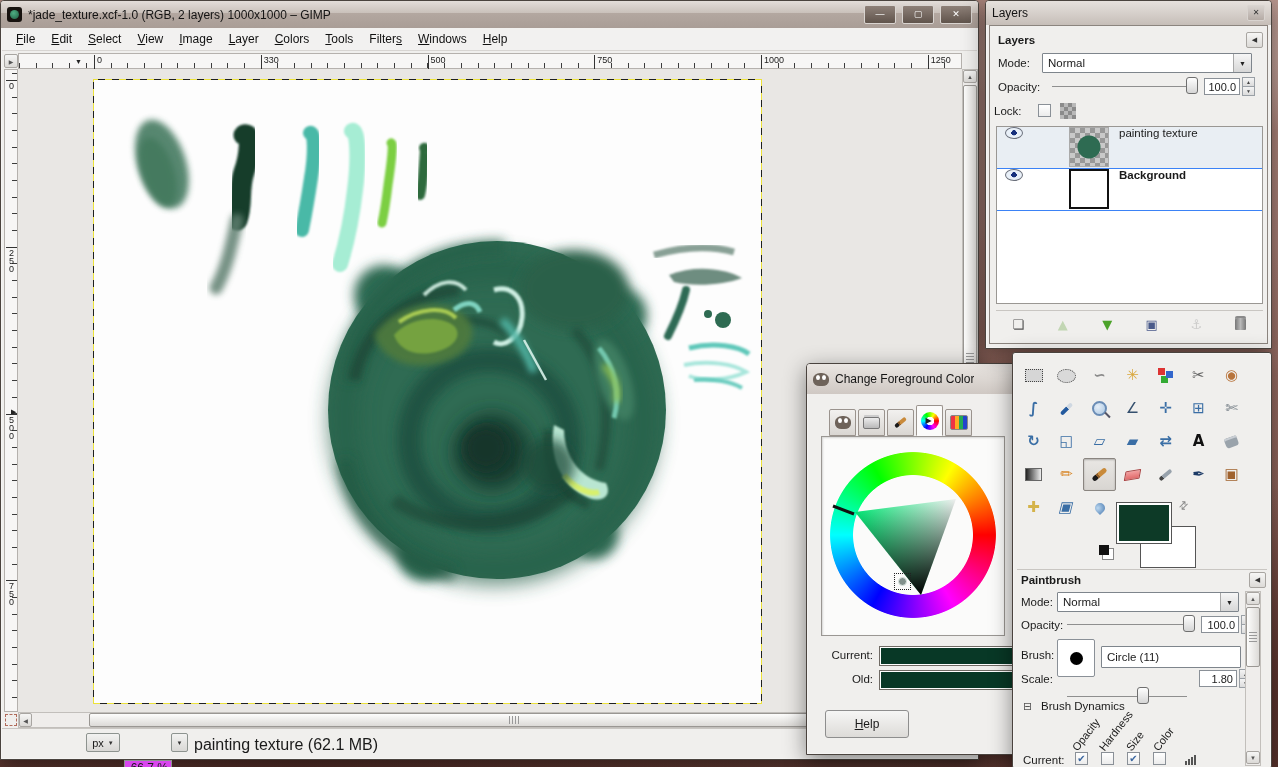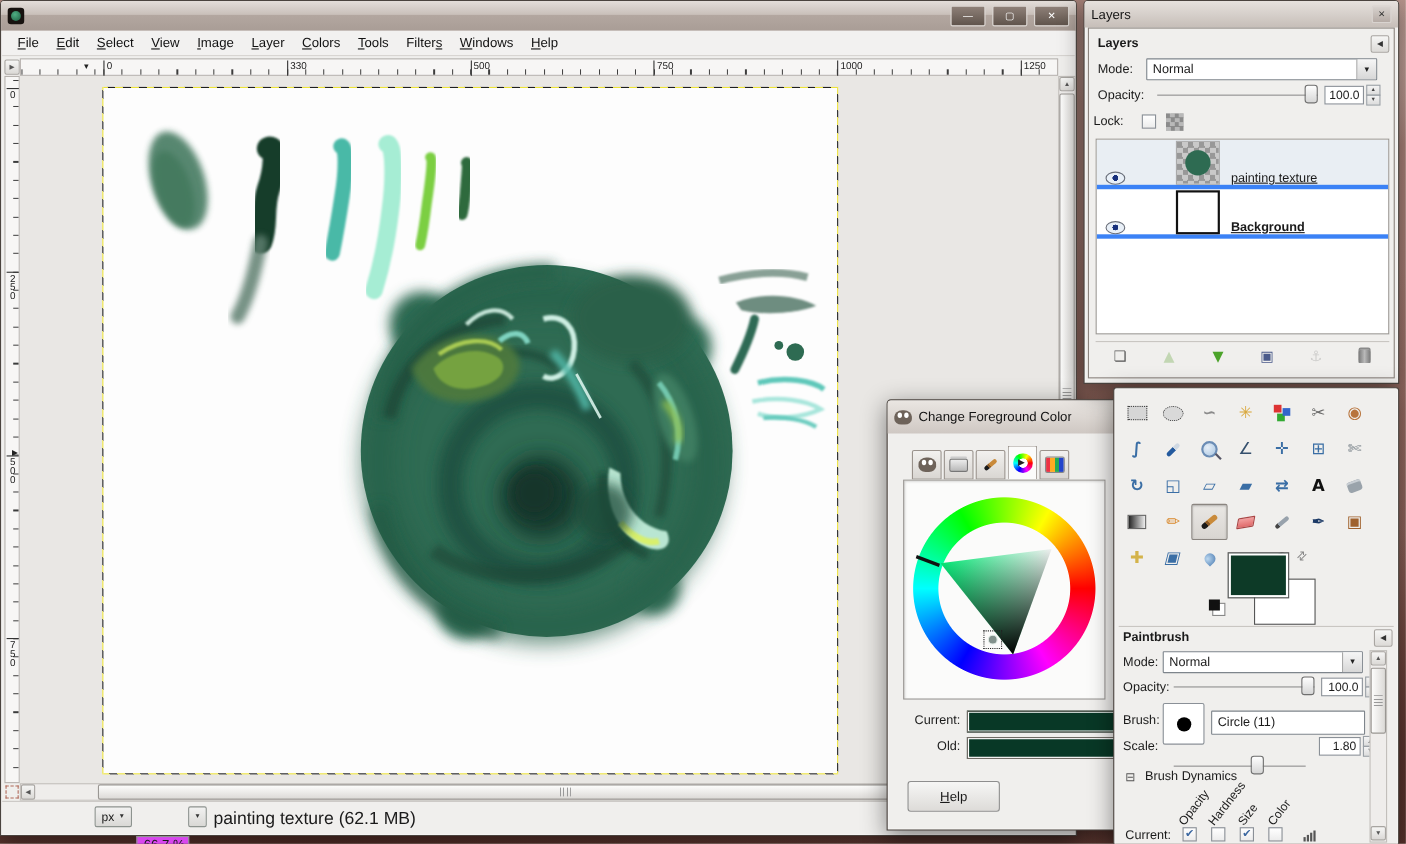--- a/index.html
+++ b/index.html
@@ -68,21 +68,21 @@
   .spin div{flex:1;border:1px solid #9aa0a6;background:linear-gradient(180deg,#f4f4f4,#dcdcdc);
     display:grid;place-items:center;font-size:5px;color:#444;margin-bottom:-1px;}
   .cb{width:13px;height:13px;border:1px solid #8a9097;background:linear-gradient(180deg,#fff,#ececec);
     display:grid;place-items:center;font-size:10px;color:#3a66a0;box-sizing:border-box;}
   .label{font-size:11.5px;color:#1a1a1a;white-space:nowrap;}
   .collapse-btn{width:15px;height:14px;border:1px solid #a8a5a1;border-radius:2px;
     background:linear-gradient(180deg,#f6f6f5,#dcdad7);display:grid;place-items:center;font-size:7px;color:#333;}
   
   .panel-inner{position:absolute;background:#f0efed;border:1px solid #8b847e;box-sizing:border-box;}
   .layer-list{position:absolute;background:#fff;border:1px solid #9a9793;box-sizing:border-box;overflow:hidden;}
-  .layer-row{height:41px;display:flex;align-items:flex-end;gap:10px;padding-left:8px;border-bottom:4px solid #3b82f6;text-decoration:underline;}
+  .layer-row{height:41px;display:flex;align-items:flex-start;gap:10px;padding-left:8px;border-bottom:1px solid #3b82f6;}
   .layer-row.selected{background:#e9eef3;}
   .i-eye{display:inline-block;width:16px;height:10px;border:1px solid #6a6f7a;border-radius:50%;
     background:radial-gradient(circle at 50% 48%,#17307c 0 2.6px,#e9f0f8 2.8px 100%);}
   .thumb{width:40px;height:40px;box-sizing:border-box;}
   .thumb-texture{background:
     radial-gradient(circle at 50% 50%,#2e6b52 0 11px,rgba(46,107,82,0) 12px),
     repeating-conic-gradient(#c9c9c9 0% 25%,#989898 0% 50%);background-size:100% 100%,10px 10px;border:1px solid #aaa;}
   .thumb-white{background:#fff;border:2px solid #111;}
   .lp-btn{width:26px;height:22px;display:grid;place-items:center;border:1px solid transparent;border-radius:2px;font-size:14px;}
   .lp-btn.disabled{opacity:.4;}
@@ -151,20 +151,21 @@
     mask:radial-gradient(circle closest-side,transparent 0 70%,#000 71% 97%,transparent 98%);}
   .marker-sq{position:absolute;width:15px;height:15px;border:1px dotted #222;display:grid;place-items:center;}
   .marker-sq i{width:7px;height:7px;border:1.5px solid #dfe9e4;border-radius:50%;background:rgba(10,40,30,.5);}
 </style>
 </head>
 <body>
 
 <div class="win" style="left:0;top:0;width:977px;height:758px;z-index:1;">
   <div class="titlebar">
     <span class="i-appicon"></span>
+    <span class="titletext">*jade_texture.xcf-1.0 (RGB, 2 layers) 1000x1000 – GIMP</span>
     <span style="flex:1"></span>
     <span class="winbtn">
         <span>—</span>
       </span>
     <span class="winbtn">
         <span>▢</span>
       </span>
     <span class="winbtn">
         <span>✕</span>
       </span>

